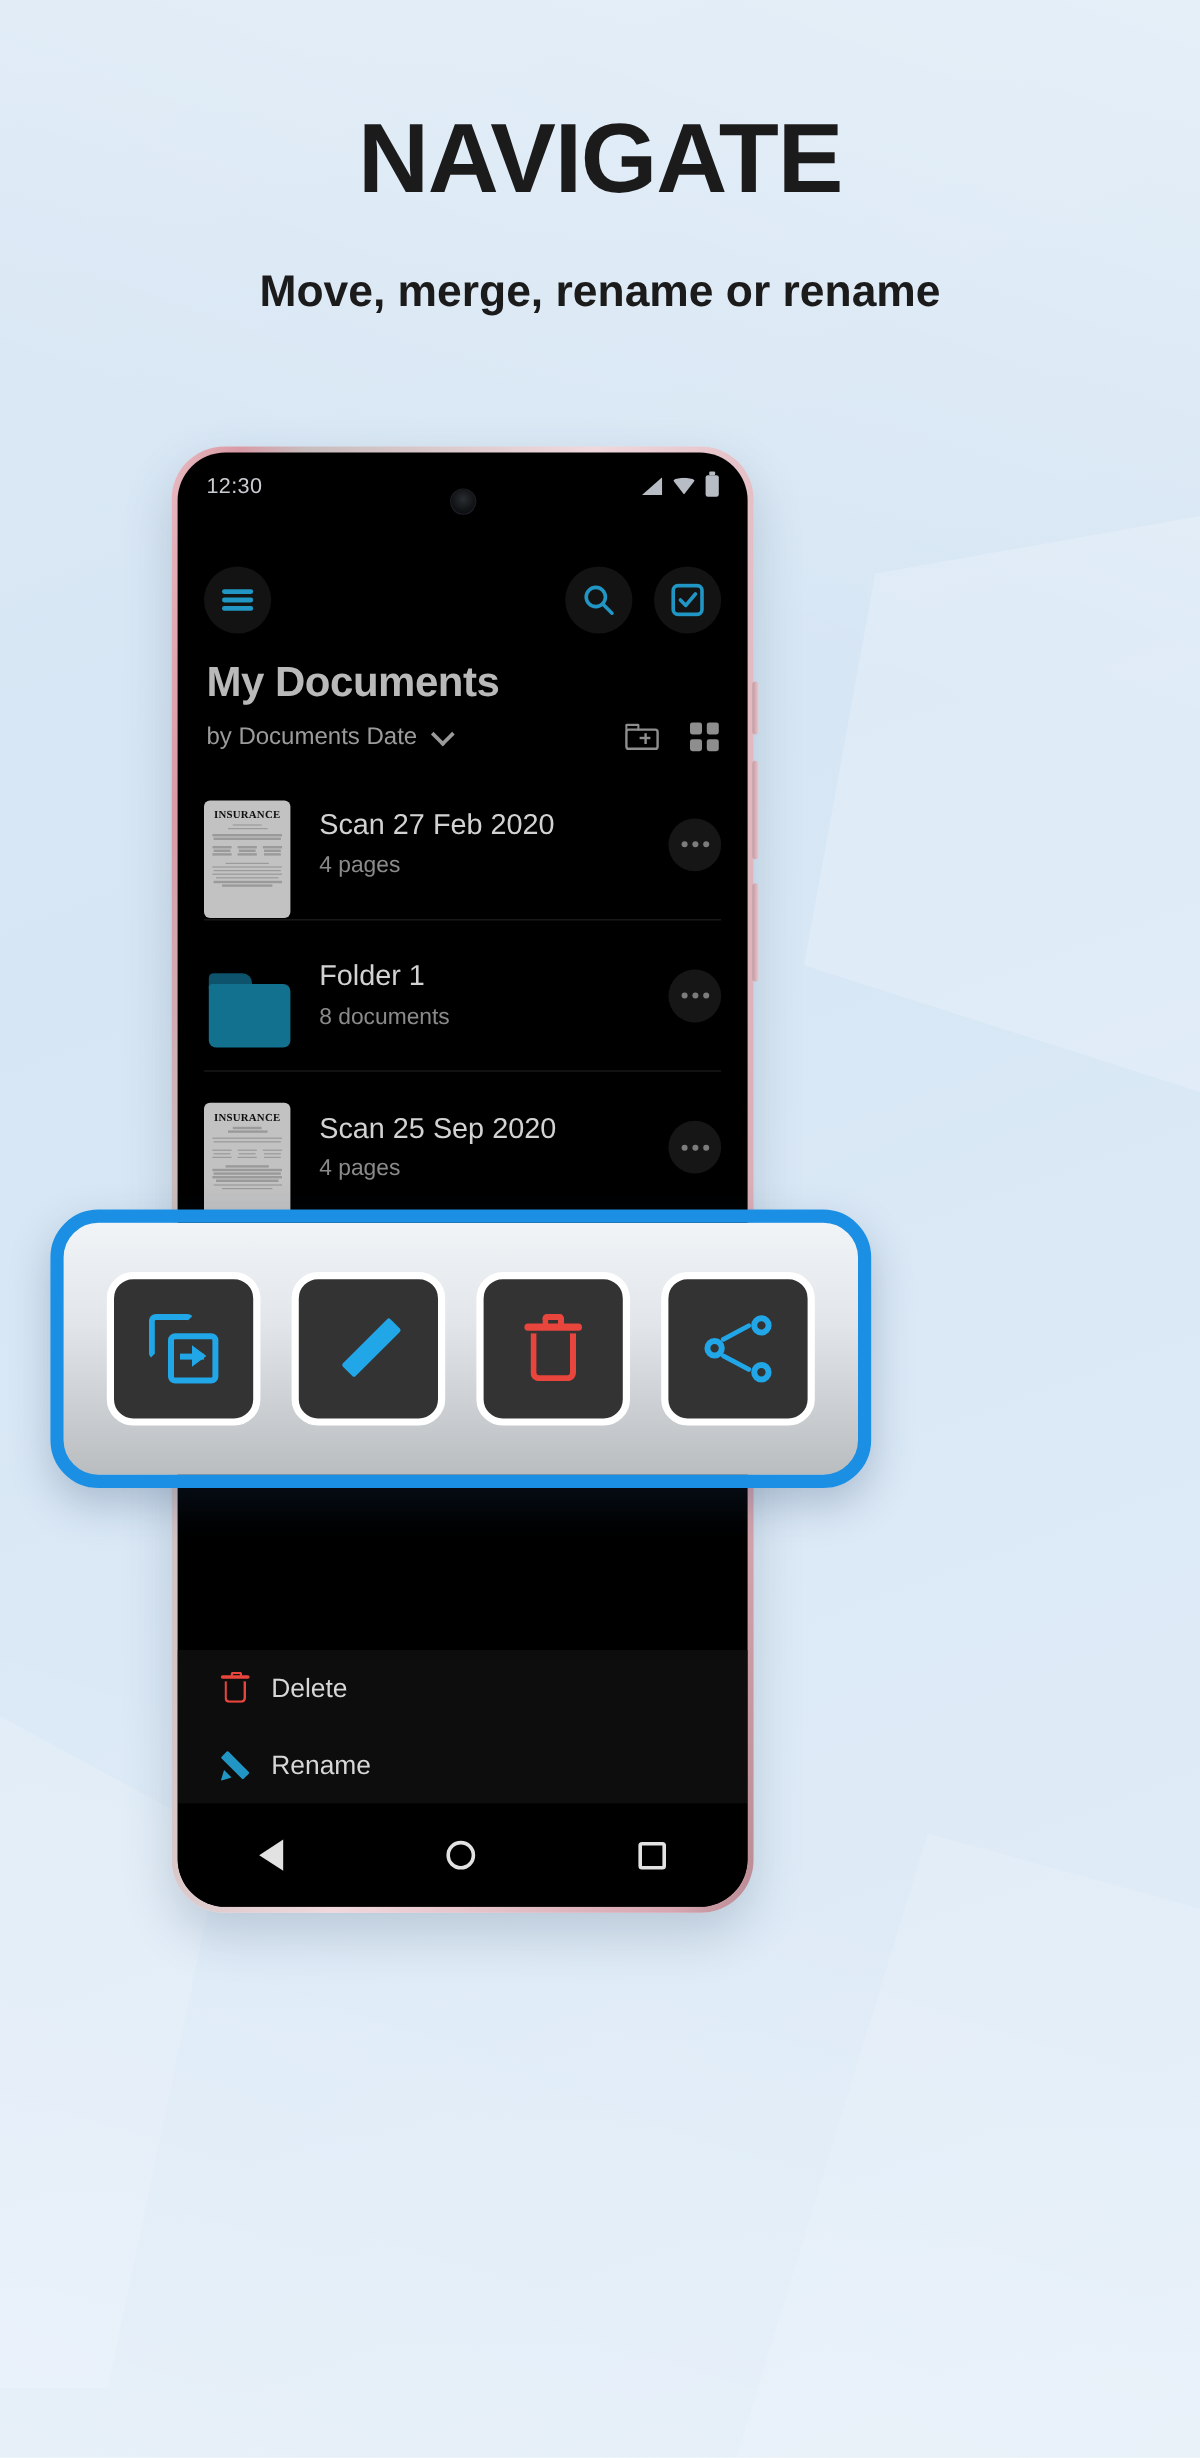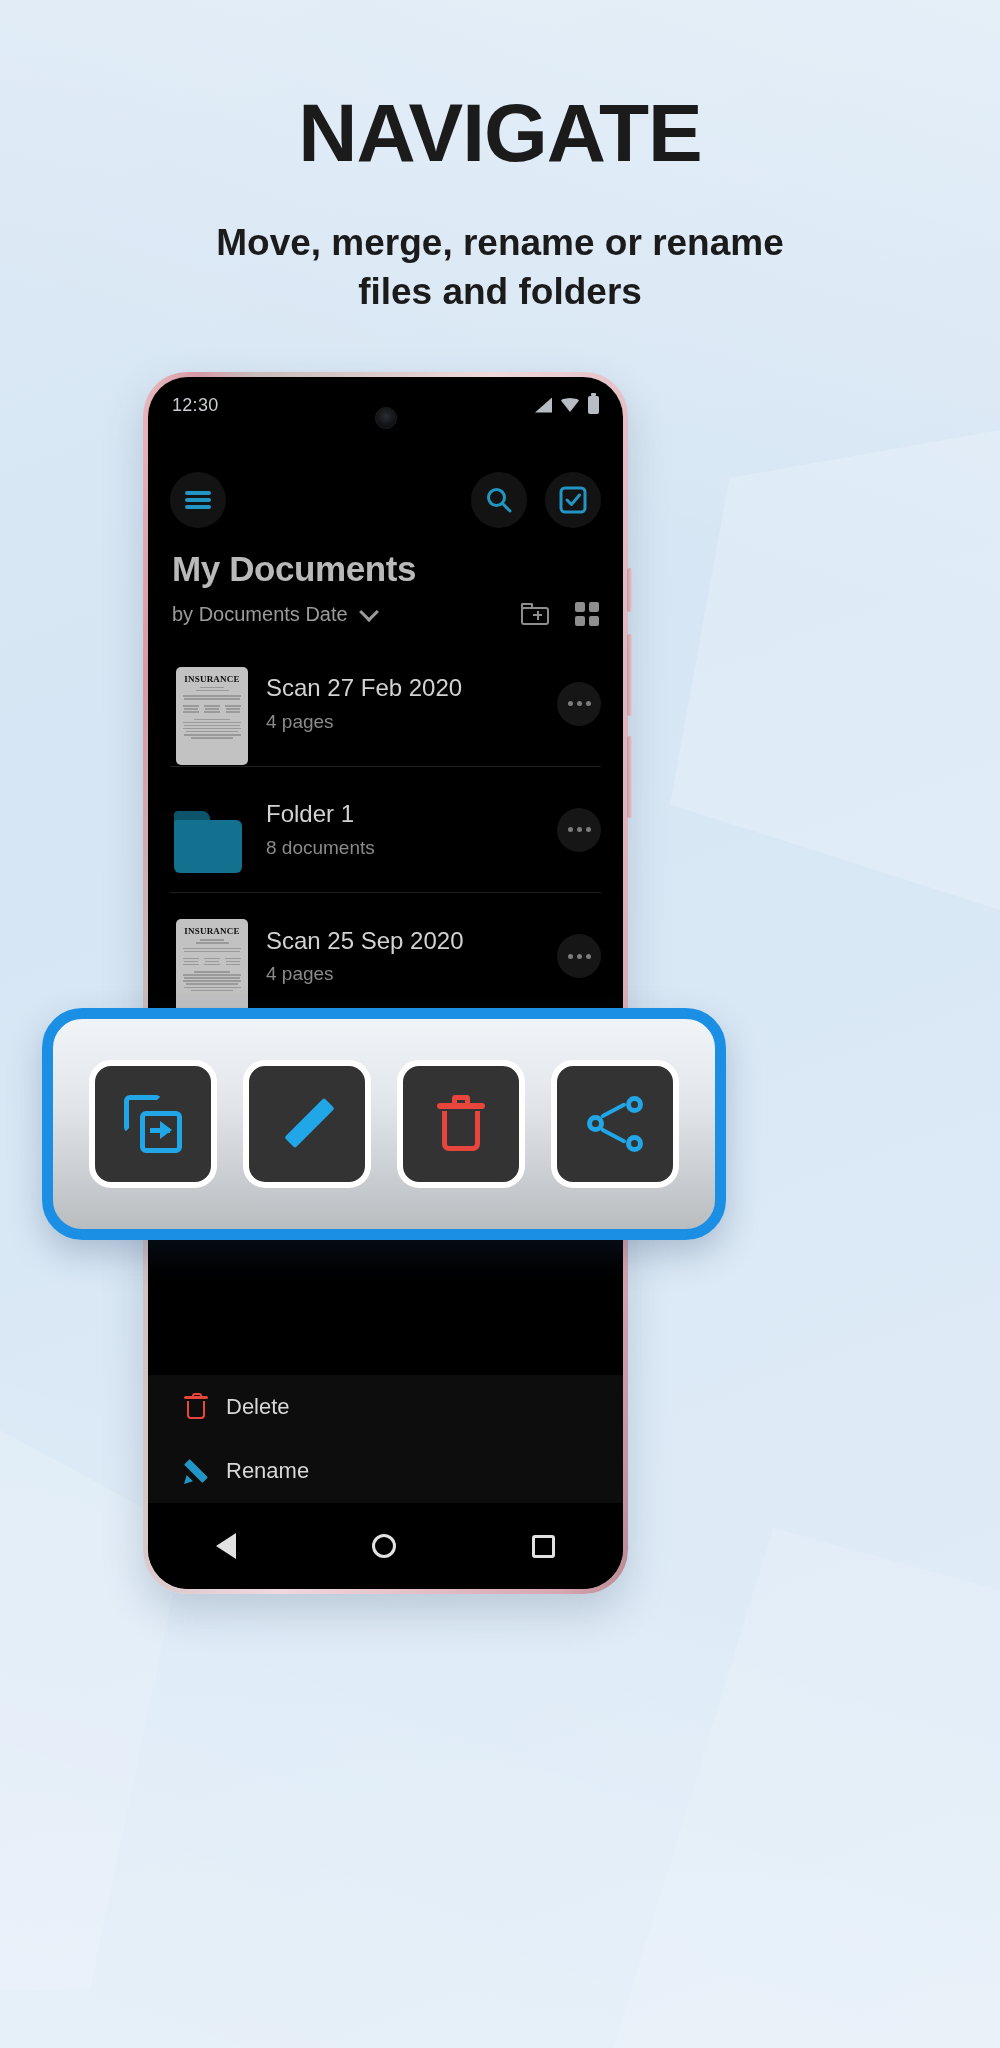--- a/index.html
+++ b/index.html
@@ -187,21 +187,21 @@
     top: 264px; left: 0; right: 0; bottom: 0;
     padding: 0 22px;
   }
   .file-row {
     display: flex;
     align-items: center;
     height: 126px;
     border-bottom: 1px solid #1f1f1f;
   }
   .file-row:last-child { border-bottom: none; }
-  .thumb-wrap { width: 78px; flex: 0 0 78px; display: flex; justify-content: flex-end; margin-top: 24px; }
+  .thumb-wrap { width: 78px; flex: 0 0 78px; display: flex; justify-content: flex-start; margin-top: 24px; }
 
   .doc-thumb {
     width: 72px; height: 98px;
     background: #c2c2c2;
     border-radius: 5px;
     padding: 7px 6px 4px;
     overflow: hidden;
     position: relative;
   }
   .doc-thumb .hdr {
@@ -371,21 +371,20 @@
 <body>
 
 <div class="bg-sheen"></div>
 <div class="bg-facet f1"></div>
 <div class="bg-facet f2"></div>
 <div class="bg-facet f3"></div>
 
 <div class="headline">NAVIGATE</div>
 <div class="subhead">
   <div>Move, merge, rename or rename</div>
-  <div>files and folders</div>
 </div>
 
 <div class="phone">
   <div class="side-btn b1"></div>
   <div class="side-btn b2"></div>
   <div class="side-btn b3"></div>
 
   <div class="phone-inner">
 
     <div class="statusbar">

